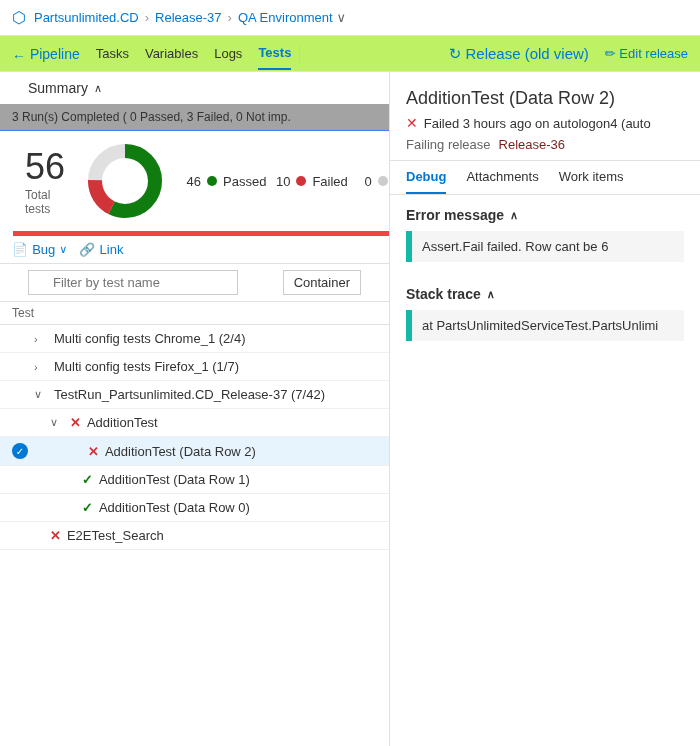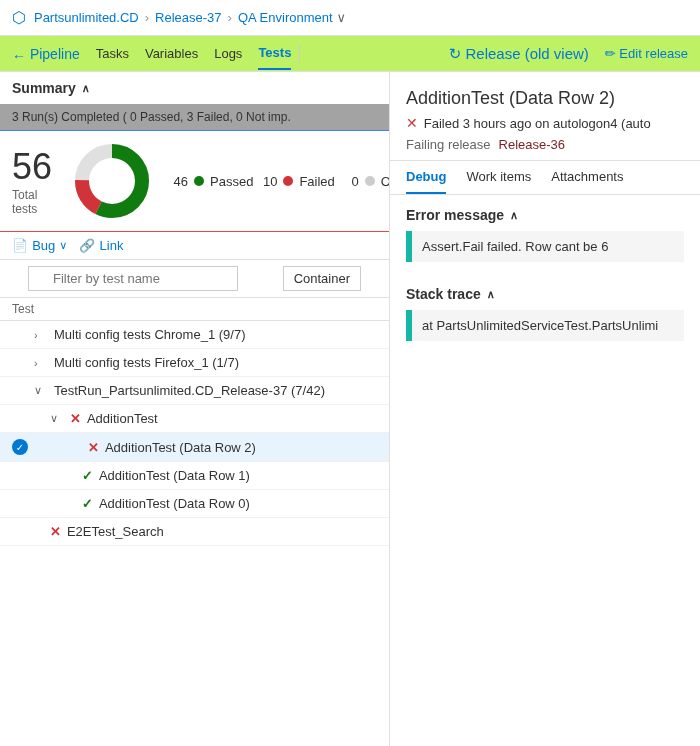--- a/index.html
+++ b/index.html
@@ -27,26 +27,26 @@
     .navbar-right { margin-left: auto; display: flex; align-items: center; gap: 16px; }
     .navbar-right a { color: #0078d4; text-decoration: none; font-size: 13px; cursor: pointer; }
 
     
     .main-layout { display: flex; height: calc(746px - 70px); }
 
     
     .left-panel { width: 390px; border-right: 1px solid #e0e0e0; display: flex; flex-direction: column; overflow: hidden; }
 
     
-    .summary-header { display: flex; align-items: center; padding: 8px 12px; font-size: 14px; font-weight: 700; cursor: pointer; }
+    .summary-header { display: flex; align-items: center; padding: 8px 28px; font-size: 14px; font-weight: 400; cursor: pointer; }
     .summary-header .chevron { margin-left: 6px; font-size: 11px; }
 
     .run-info { background: #a3a3a3; padding: 6px 12px; font-size: 12px; color: #333; border-bottom: 1px solid #3b82f6; }
 
-    .stats-area { display: flex; align-items: center; padding: 10px 12px; border-bottom: 1px solid #ef4444; }
+    .stats-area { display: flex; align-items: center; padding: 10px 12px; border-bottom: 5px solid #ef4444; margin-left: 13px; }
     .total-tests { margin-right: 20px; }
     .total-num { font-size: 36px; font-weight: 300; color: #333; }
     .total-label { font-size: 12px; color: #666; }
 
     
     .donut-container { position: relative; width: 80px; height: 80px; margin-right: 16px; }
     .donut-svg { width: 80px; height: 80px; }
 
     .legend { display: flex; flex-direction: row; gap: 4px; }
     .legend-item { display: flex; align-items: center; gap: 6px; font-size: 13px; }
@@ -191,21 +191,21 @@
       <button class="container-btn">Container</button>
     </div>
 
     <div class="test-list-header">Test</div>
 
     <div class="test-list">
 
       <div class="test-item">
         <span style="display:inline-block;width:16px;"></span>
         <span class="chevron-btn">›</span>
-        <span>Multi config tests Chrome_1 (9/7)</span>
+        <span>Multi config tests Chrome_1 (2/4)</span>
       </div>
 
       <div class="test-item">
         <span style="display:inline-block;width:16px;"></span>
         <span class="chevron-btn">›</span>
         <span>Multi config tests Firefox_1 (1/7)</span>
       </div>
 
       <div class="test-item">
         <span style="display:inline-block;width:16px;"></span>
@@ -257,22 +257,22 @@
         <span>Failed 3 hours ago on autologon4 (auto</span>
       </div>
       <div class="detail-meta">
         <span class="meta-label">Failing release</span>
         <a class="meta-link">Release-36</a>
       </div>
     </div>
 
     <div class="detail-tabs">
       <div class="detail-tab active">Debug</div>
+      <div class="detail-tab">Attachments</div>
       <div class="detail-tab">Work items</div>
-      <div class="detail-tab">Attachments</div>
     </div>
 
     <div class="detail-section">
       <div class="section-title">
         <span>Error message</span>
         <span class="chevron">∧</span>
       </div>
       <div class="section-content">Assert.Fail failed. Row cant be 6</div>
     </div>
 

